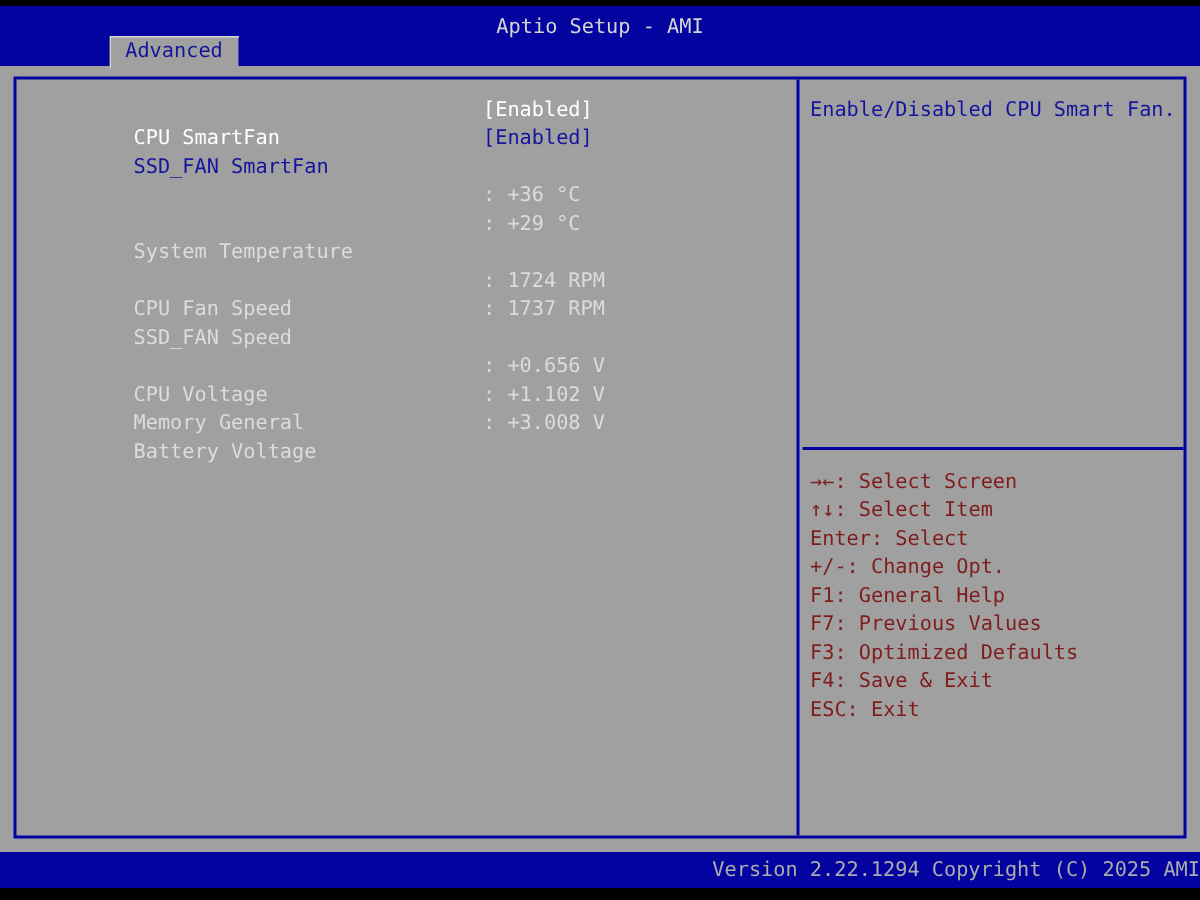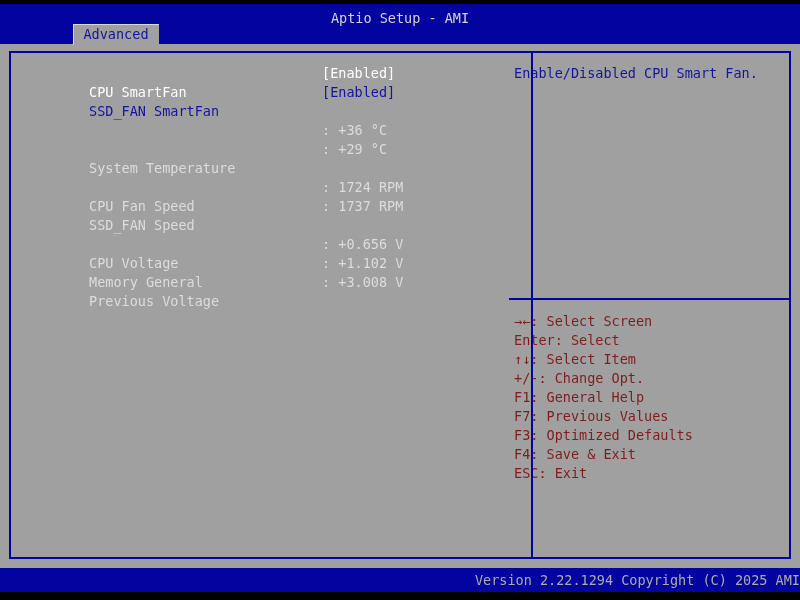--- a/index.html
+++ b/index.html
@@ -17,21 +17,21 @@
     position: absolute; top: 20px; left: 73px; width: 86px; height: 21px;
     background: #A0A0A0; color: #14149E; text-align: center; line-height: 21px;
     box-shadow: inset 1px 1px 0 #D8D8D8;
   }
   .panel {
     position: absolute; left: 9px; top: 51px; width: 782px; height: 508px;
     border: 2px solid #0303A0;
   }
   .vdivider { position: absolute; left: 520px; top: 0; bottom: 0; width: 2px; background: #0303A0; }
   .left-pane { position: absolute; left: 0; top: 0; width: 520px; height: 100%; }
-  .right-pane { position: absolute; left: 498px; top: 0; right: 0; height: 100%; }
+  .right-pane { position: absolute; left: 524px; top: 0; right: 0; height: 100%; }
   .hdivider { position: absolute; left: 0; right: 0; top: 245px; height: 2px; background: #0303A0; }
 
   .item-row { position: relative; height: 19px; margin-left: 13px; white-space: pre; }
   .item-row.first { margin-top: 11px; }
   .item-row.gap { margin-top: 19px; }
   .item-value { position: absolute; left: 298px; top: 0; }
   .state-selected { color: #FFFFFF; }
   .state-selectable { color: #14149E; }
   .state-info { color: #DCDCDC; }
 
@@ -87,33 +87,33 @@
 
       <div class="item-row gap state-info">
         <span class="item-label">CPU Voltage</span>
         <span class="item-value">: +0.656 V</span>
       </div>
       <div class="item-row state-info">
         <span class="item-label">Memory General</span>
         <span class="item-value">: +1.102 V</span>
       </div>
       <div class="item-row state-info">
-        <span class="item-label">Previous Voltage</span>
+        <span class="item-label">Battery Voltage</span>
         <span class="item-value">: +3.008 V</span>
       </div>
 
     </div>
 
     <div class="right-pane">
       <div class="help-text">Enable/Disabled CPU Smart Fan.</div>
       <div class="hdivider"></div>
       <div class="legend">
         <div class="legend-line">→←: Select Screen</div>
+        <div class="legend-line">↑↓: Select Item</div>
         <div class="legend-line">Enter: Select</div>
-        <div class="legend-line">↑↓: Select Item</div>
         <div class="legend-line">+/-: Change Opt.</div>
         <div class="legend-line">F1: General Help</div>
         <div class="legend-line">F7: Previous Values</div>
         <div class="legend-line">F3: Optimized Defaults</div>
         <div class="legend-line">F4: Save &amp; Exit</div>
         <div class="legend-line">ESC: Exit</div>
       </div>
     </div>
 
     <div class="vdivider"></div>

